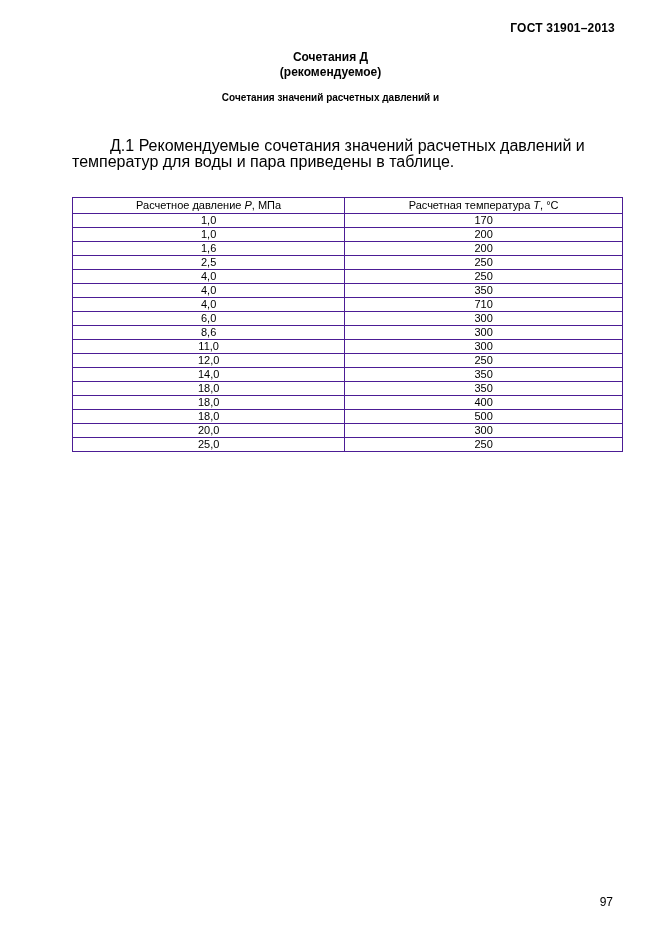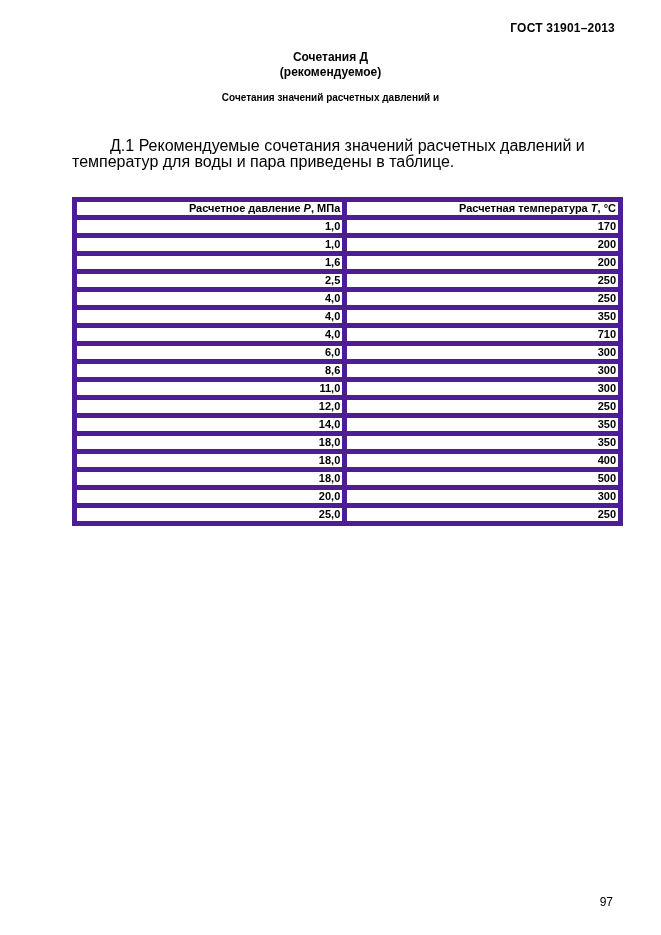--- a/index.html
+++ b/index.html
@@ -60,27 +60,27 @@
   .data-table {
     position: absolute;
     top: 197px;
     left: 72px;
     width: 551px;
     border-collapse: collapse;
     font-size: 11px;
   }
   .data-table th,
   .data-table td {
-    border: 5px solid #4c1d95;
-    text-align: right;
+    border: 1px solid #4c1d95;
+    text-align: center;
     vertical-align: middle;
     padding: 0 2px;
     height: 14px;
     line-height: 13px;
-    font-weight: bold;
+    font-weight: normal;
   }
   .data-table th { height: 16px; }
   .data-table col.col-pressure { width: 49.5%; }
   .data-table col.col-temp { width: 50.5%; }
   .data-table i { font-style: italic; }
 
   .page-number {
     position: absolute;
     bottom: 26px;
     right: 48px;

